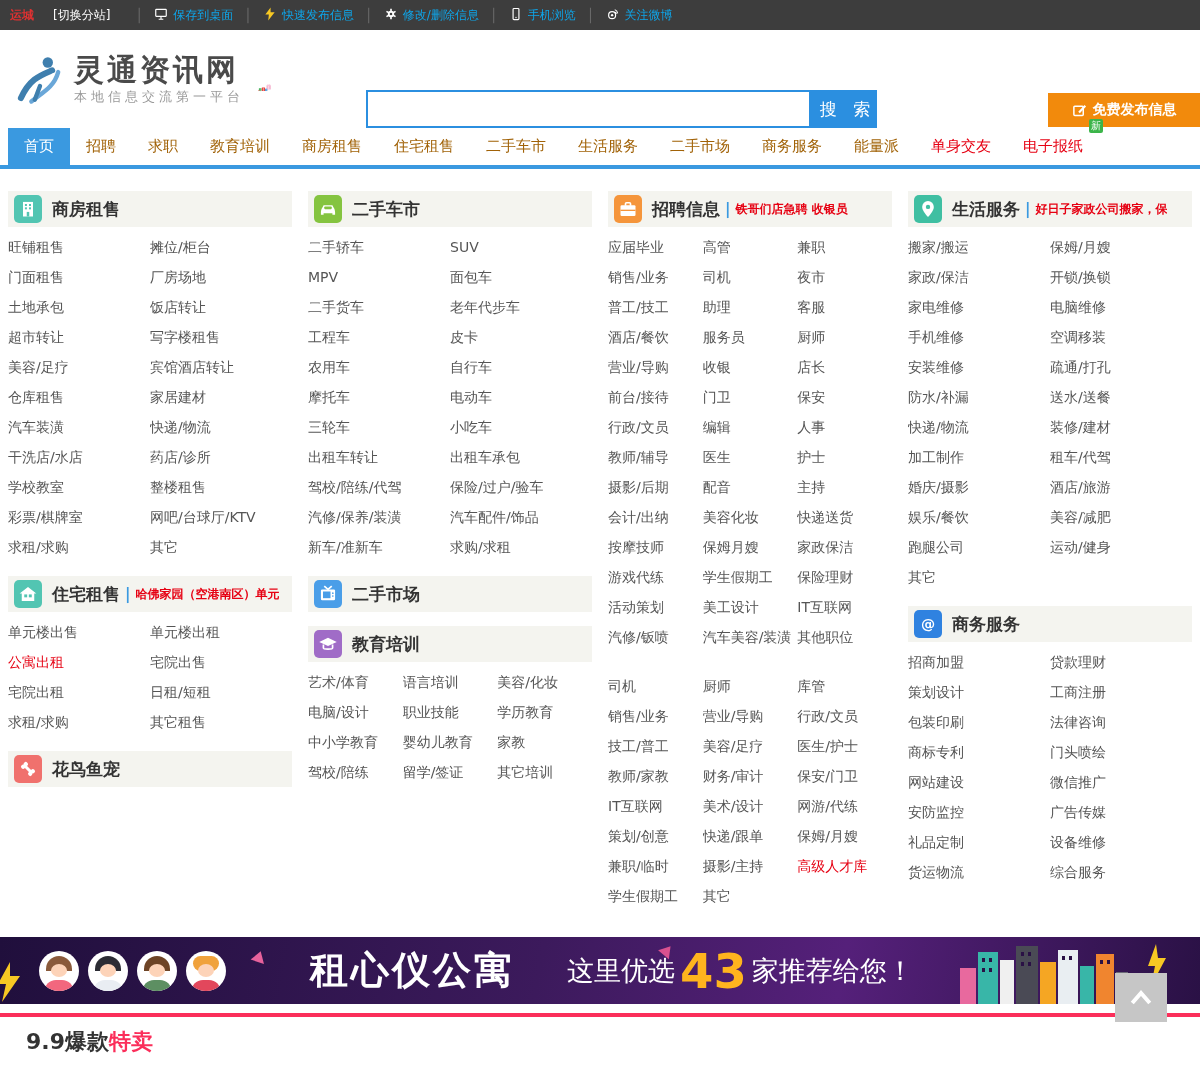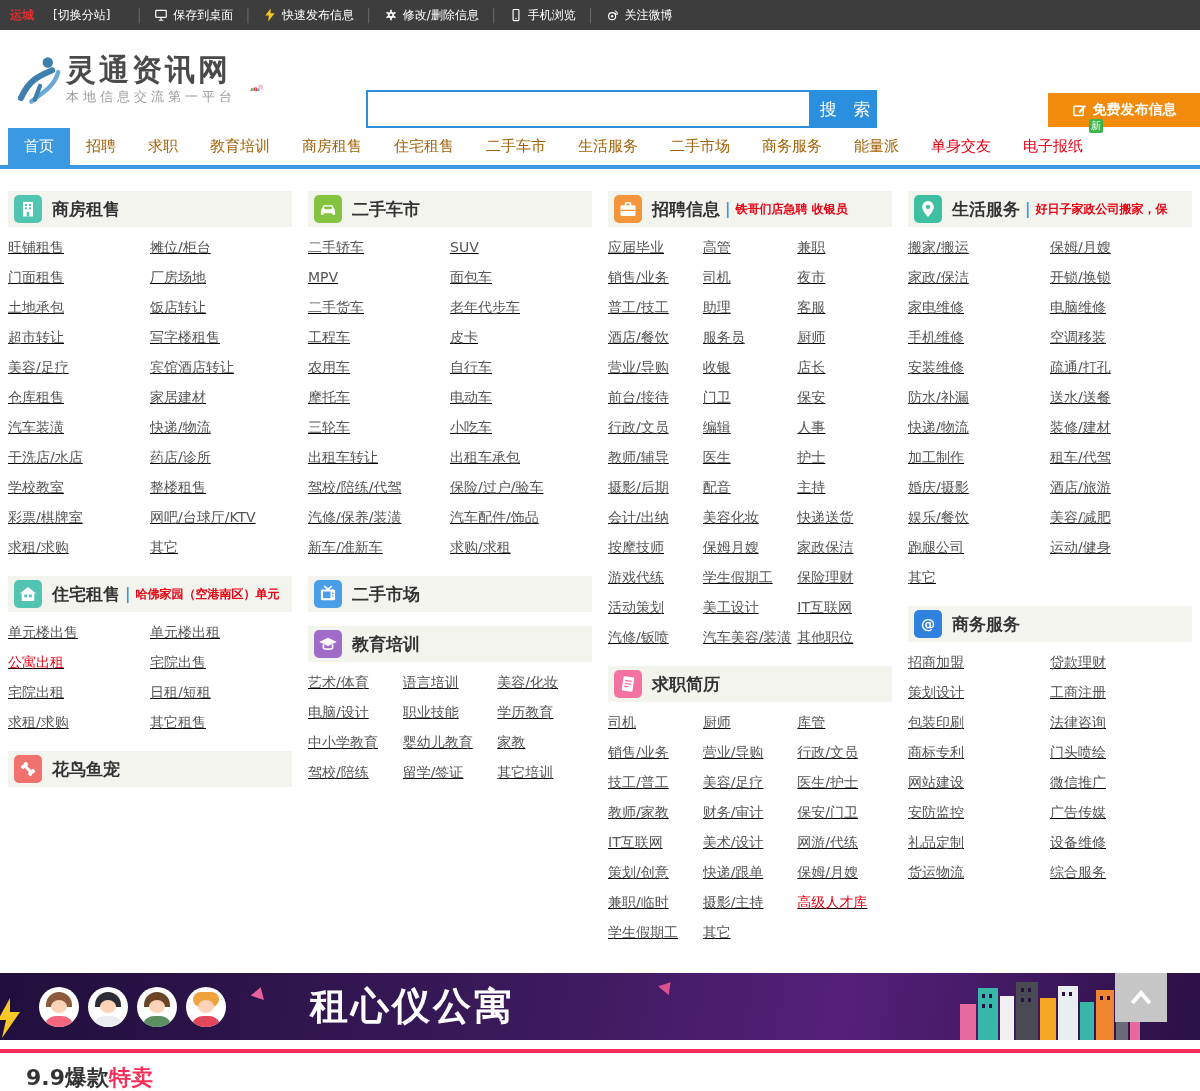--- a/index.html
+++ b/index.html
@@ -7,25 +7,25 @@
   .page{width:1200px;height:1091px;position:relative;overflow:hidden;background:#fff;margin:0 auto;}
   a{text-decoration:none;cursor:pointer;}
   .icon{display:inline-flex;align-items:center;justify-content:center;}
   .icon svg{width:14px;height:14px;display:block;}
 
   
   .topbar{height:30px;background:#3d3d3d;color:#fff;font-size:12px;display:flex;align-items:center;padding:0 10px;gap:14px;}
   .tb-city{color:#e03131;font-weight:bold;margin-right:5px;}
   .tb-switch{color:#fff;}
   .tb-sep{color:#6b6b6b;margin:0 11px;font-size:13px;}
-  .tb-link{color:#ffffff;display:inline-flex;align-items:center;gap:5px;}
+  .tb-link{color:#0ea5e9;display:inline-flex;align-items:flex-start;gap:5px;}
 
   
   .header{height:98px;position:relative;display:flex;align-items:center;padding:0 14px;background:#fff;}
-  .logo{display:flex;align-items:center;}
+  .logo{display:flex;align-items:center;gap:8px;}
   .logo-glyph svg{width:52px;height:52px;}
   .logo-name{font-size:30px;font-weight:bold;color:#4a4a4a;letter-spacing:3px;line-height:1.1;}
   .logo-slogan{font-size:13px;color:#9a9a9a;letter-spacing:4px;margin-top:2px;}
   .gifts{margin-left:14px;margin-top:18px;}
   .searchwrap{position:absolute;left:366px;top:60px;display:flex;}
   .search-input{width:445px;height:38px;border:2px solid #2b8fe0;padding:0 10px;font-size:14px;outline:none;}
   .search-btn{width:66px;height:38px;background:#2b8fe0;color:#fff;font-size:17px;border:none;letter-spacing:6px;padding-left:8px;cursor:pointer;}
   .publish-btn{position:absolute;right:0;top:63px;width:152px;height:34px;background:#f28a0c;color:#fff;font-size:14px;font-weight:bold;border:none;display:flex;align-items:center;justify-content:center;gap:6px;cursor:pointer;}
   .publish-btn svg{width:15px;height:15px;}
 
@@ -39,21 +39,21 @@
   
   .content{display:flex;gap:16px;padding:22px 8px 12px;}
   .col{width:284px;display:flex;flex-direction:column;}
   .section{margin-bottom:14px;}
   .sec-head{height:36px;background:#f4f4ef;display:flex;align-items:center;padding:0 4px;}
   .sec-icon{width:28px;height:28px;border-radius:5px;display:flex;align-items:center;justify-content:center;margin-left:2px;flex:none;}
   .sec-icon svg{width:20px;height:20px;}
   .sec-title{font-size:17px;font-weight:bold;color:#333;margin-left:10px;white-space:nowrap;}
   .sec-sep{color:#3a99e0;font-weight:bold;margin:0 5px;font-size:15px;}
   .sec-notice{font-size:12px;color:#e60012;font-weight:bold;white-space:nowrap;overflow:hidden;}
-  .items{display:grid;padding-top:5px;text-decoration:underline;}
+  .items{display:grid;padding-top:5px;}
   .items.c2{grid-template-columns:1fr 1fr;}
   .items.c3{grid-template-columns:1fr 1fr 1fr;}
   .item{font-size:14px;color:#555;line-height:30px;white-space:nowrap;overflow:hidden;}
   .item.red{color:#e60012;}
 
   
   .banner{height:67px;background:linear-gradient(100deg,#200f3c 0%,#3c1a5c 45%,#55207a 70%,#2a1145 100%);position:relative;overflow:hidden;display:flex;align-items:center;gap:26px;}
   .avatars{display:flex;margin-left:30px;}
   .avatar{width:40px;height:40px;border-radius:50%;background:#fff;position:relative;overflow:hidden;margin-left:9px;flex:none;}
   .avatar i{position:absolute;display:block;}
@@ -425,33 +425,20 @@
             <a class="item">保险理财</a>
             <a class="item">活动策划</a>
             <a class="item">美工设计</a>
             <a class="item">IT互联网</a>
             <a class="item">汽修/钣喷</a>
             <a class="item">汽车美容/装潢</a>
             <a class="item">其他职位</a>
           </div>
         </section>
         <section class="section">
-          <div class="sec-head">
-            <span class="sec-icon" style="background:#f472a2;color:#f472a2">
-              <svg viewBox="0 0 24 24">
-                <rect x="5.5" y="3.5" width="13" height="17" rx="1.2" fill="#fff" transform="rotate(8 12 12)"></rect>
-                <g fill="currentColor" transform="rotate(8 12 12)">
-                  <rect x="8" y="7.5" width="8" height="1.6"></rect>
-                  <rect x="8" y="11" width="8" height="1.6"></rect>
-                  <rect x="8" y="14.5" width="5" height="1.6"></rect>
-                </g>
-              </svg>
-            </span>
-            <a class="sec-title">求职简历</a>
-          </div>
           <div class="items c3">
             <a class="item">司机</a>
             <a class="item">厨师</a>
             <a class="item">库管</a>
             <a class="item">销售/业务</a>
             <a class="item">营业/导购</a>
             <a class="item">行政/文员</a>
             <a class="item">技工/普工</a>
             <a class="item">美容/足疗</a>
             <a class="item">医生/护士</a>
@@ -564,20 +551,25 @@
         </span>
       <span class="avatar">
           <i class="hair"></i>
           <i class="face"></i>
           <i class="shirt"></i>
         </span>
     </div>
     <span class="tri t1"></span>
       <span class="tri t2"></span>
     <div class="banner-title">租心仪公寓</div>
+    <div class="banner-sub">
+      <span>这里优选</span>
+      <span class="banner-num">43</span>
+      <span>家推荐给您！</span>
+    </div>
     <svg class="skyline" width="210" height="62" viewBox="0 0 210 62">
       <rect x="0" y="26" width="16" height="36" fill="#e8699e"></rect>
         <rect x="18" y="10" width="20" height="52" fill="#38b6a8"></rect>
       <rect x="40" y="18" width="14" height="44" fill="#f0f0f0"></rect>
         <rect x="56" y="4" width="22" height="58" fill="#4a4a55"></rect>
       <rect x="80" y="20" width="16" height="42" fill="#f5a623"></rect>
         <rect x="98" y="8" width="20" height="54" fill="#e9eef2"></rect>
       <rect x="120" y="24" width="14" height="38" fill="#38b6a8"></rect>
         <rect x="136" y="12" width="18" height="50" fill="#f0852f"></rect>
       <rect x="156" y="30" width="12" height="32" fill="#6b6b77"></rect>

